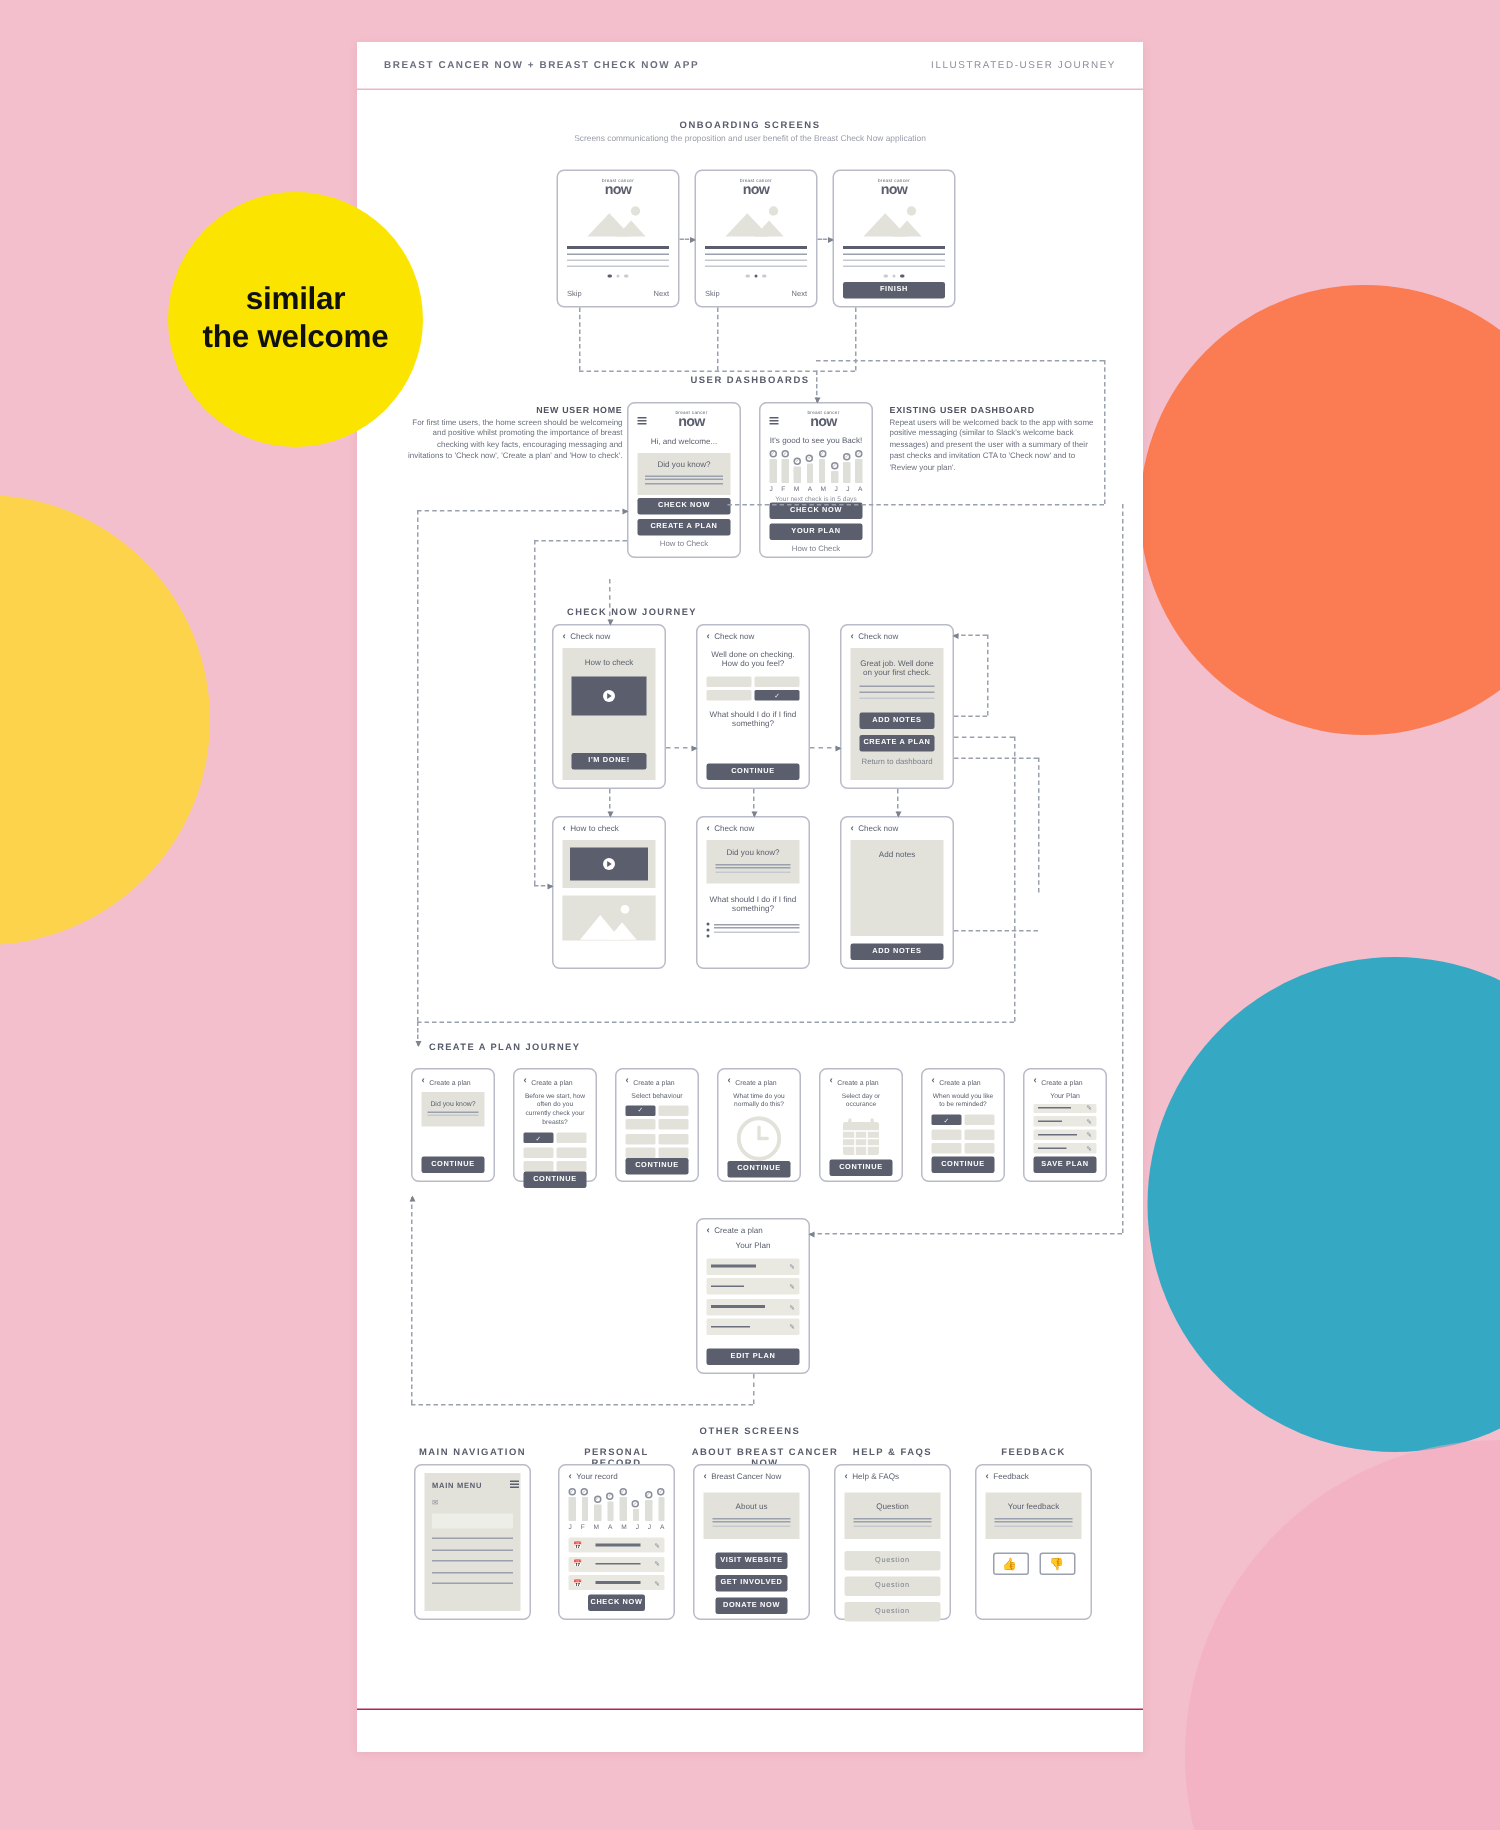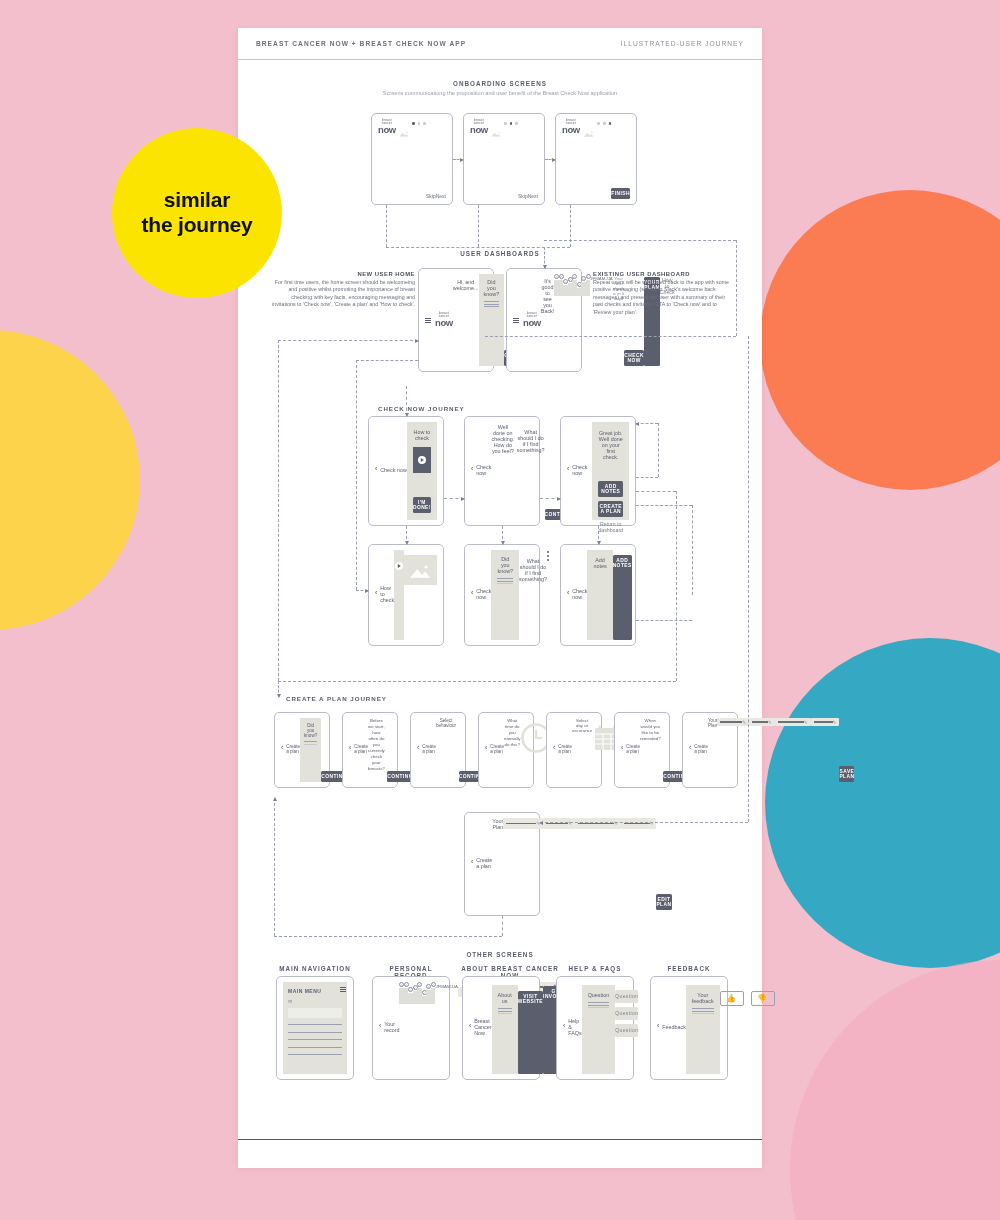--- a/index.html
+++ b/index.html
@@ -75,21 +75,21 @@
   .sec-sub {
     font-size: 5.6px; color: #9a9daa; text-align: center; margin-top: 3px;
   }
   .lbl-left {
     font-size: 6.2px; letter-spacing: .95px; font-weight: bold; color: #585c6b;
   }
 
   
   .phone {
     background: #fff; border: 1px solid #b9bcc8; border-radius: 5px;
-    position: absolute; display: flex; 
+    position: absolute; display: flex; flex-direction: column;
     padding: 5px 6px;
   }
   .ph-head {
     display: flex; align-items: center; gap: 3px;
     font-size: 5.4px; color: #5a5e6d; margin-bottom: 3px;
   }
   .chev { font-size: 6.5px; color: #5a5e6d; line-height: 1; font-weight: bold;}
   .ph-title-c { font-size: 5.4px; color: #5a5e6d; text-align:center; }
   .grayblock { background: #e2e2da; }
   .darkbtn {
@@ -186,21 +186,21 @@
 <div id="bg">
   <div class="shape sh-yellow-left"></div>
   <div class="shape sh-orange"></div>
   <div class="shape sh-teal"></div>
   <div class="shape sh-pink-soft"></div>
 </div>
 
 <div id="badge">
   <div class="btext">
     <span>similar</span><br>
-    <span>the journey</span>
+    <span>the welcome</span>
   </div>
 </div>
 
 <div id="sheet">
 
   <div id="topbar">
     <div class="tb-txt">BREAST CANCER NOW + BREAST CHECK NOW APP</div>
     <div class="tb-txt tb-right">ILLUSTRATED-USER JOURNEY</div>
   </div>
 

